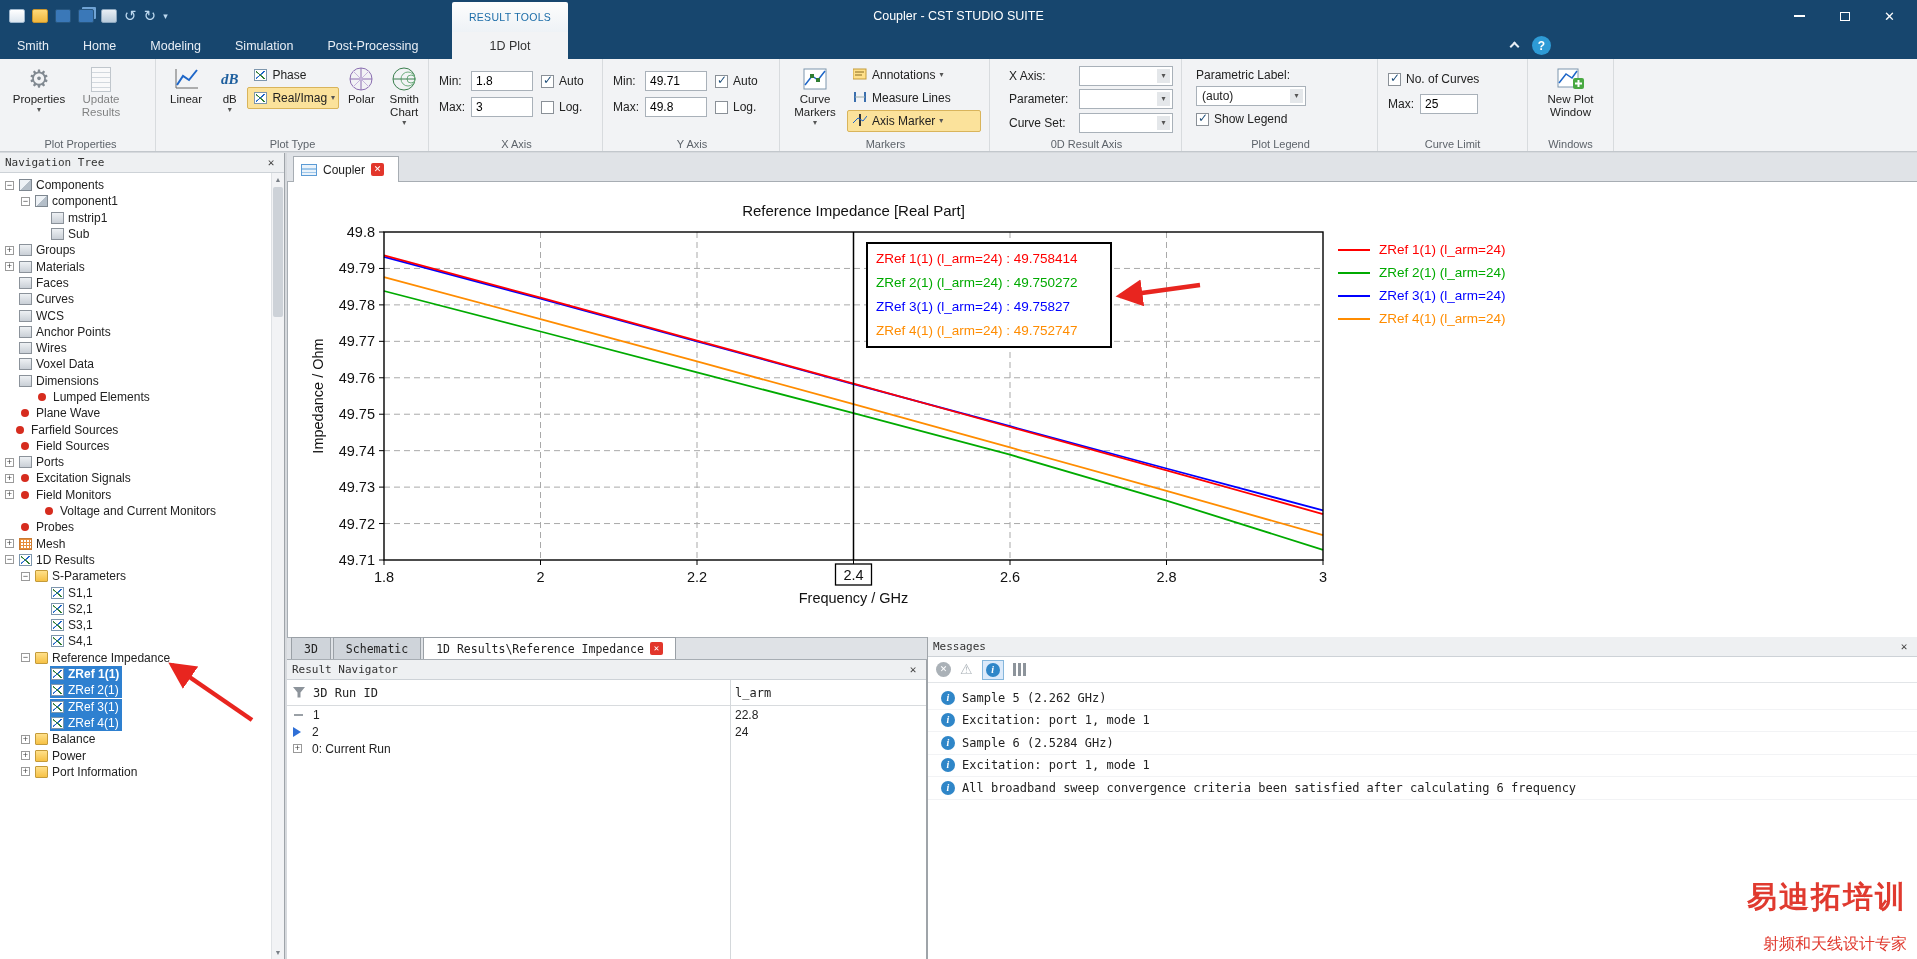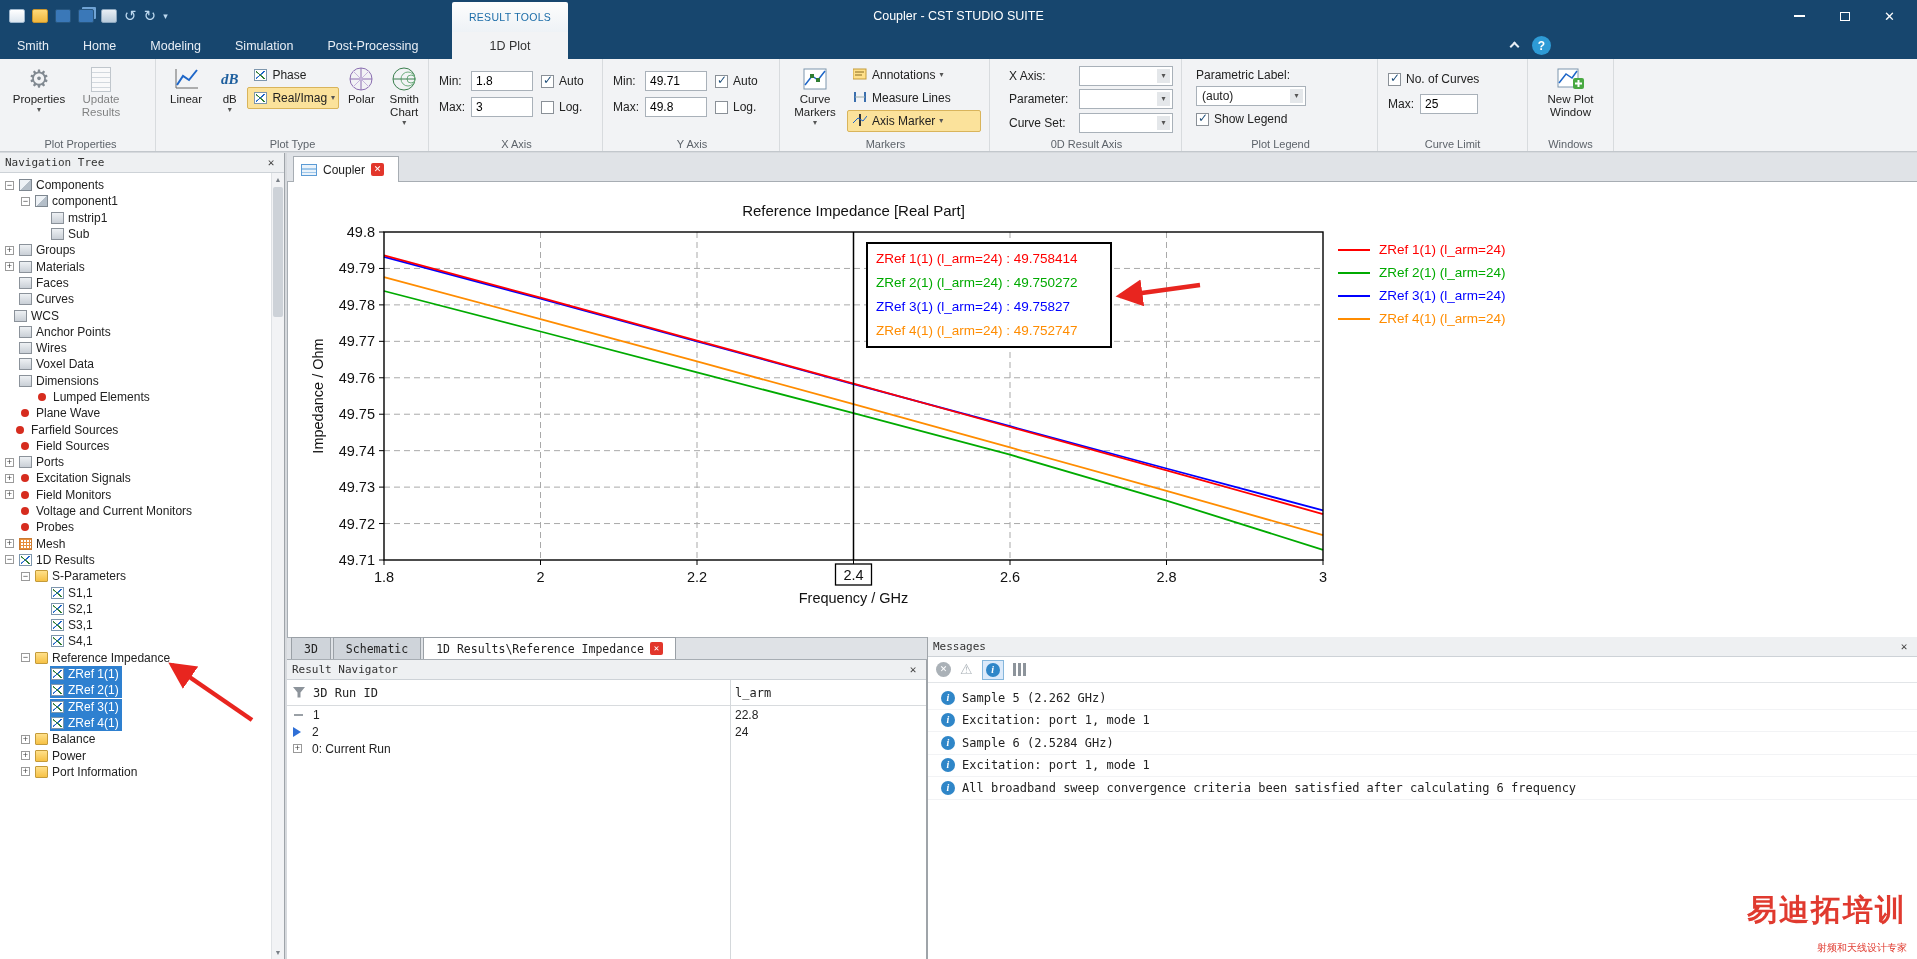--- a/index.html
+++ b/index.html
@@ -118,21 +118,21 @@
 .mt-err{width:15px;height:15px;border-radius:50%;background:#aab1b7;color:#fff;font-size:9px;line-height:15px;text-align:center}
 .mt-warn{color:#aab1b7;font-size:14px;line-height:15px}
 .mt-active{border:1px solid #86b7dc;background:#dceafa;padding:2px 3px;display:flex}
 .minfo{width:14px;height:14px;border-radius:50%;background:#2f86c8;color:#fff;font-size:10px;font-weight:bold;font-style:italic;line-height:14px;text-align:center;font-family:"Liberation Serif",serif;flex:none}
 .mt-cols{width:14px;height:13px;background:repeating-linear-gradient(90deg,#8d949b 0 3px,transparent 3px 5px)}
 #msg-list{position:absolute;left:0;top:50px;right:0;bottom:0;overflow:hidden}
 .mrow{height:22.5px;display:flex;align-items:center;gap:7px;padding-left:13px;font-family:"DejaVu Sans Mono",monospace;font-size:12px;color:#222;white-space:nowrap;border-bottom:1px solid #f2f3f5}
 
 #watermark{position:absolute;right:10px;bottom:4px;text-align:right;z-index:60}
 #wm-title{font-size:30px;font-weight:bold;color:#e03a2f;text-shadow:1px 1px 0 #fff,-1px -1px 0 #fff;letter-spacing:2px;font-family:"Liberation Serif","DejaVu Serif",serif}
-#wm-sub{font-size:10px;color:#e03a2f;margin-top:10px}
+#wm-sub{font-size:16px;color:#e03a2f;margin-top:16px}
 #arrows{position:absolute;left:0;top:0;width:1917px;height:959px;pointer-events:none;z-index:50}
 </style>
 </head>
 <body>
 
 <div id="titlebar" class="abs">
   <div class="qat">
     <span class="qicon qi-page"></span>
     <span class="qicon qi-folder"></span>
     <span class="qicon qi-save"></span>
@@ -472,21 +472,21 @@
           <span class="tlabel">Faces</span>
         </span>
       </div>
       <div class="trow" style="padding-left: 5px;">
         <span class="exp hid">+</span>
         <span class="selwrap">
           <span class="ic ic-box"></span>
           <span class="tlabel">Curves</span>
         </span>
       </div>
-      <div class="trow" style="">
+      <div class="trow" style="padding-left: 5px;">
         <span class="exp hid">+</span>
         <span class="selwrap">
           <span class="ic ic-box"></span>
           <span class="tlabel">WCS</span>
         </span>
       </div>
       <div class="trow" style="padding-left: 5px;">
         <span class="exp hid">+</span>
         <span class="selwrap">
           <span class="ic ic-box"></span>
@@ -556,21 +556,21 @@
           <span class="tlabel">Excitation Signals</span>
         </span>
       </div>
       <div class="trow" style="padding-left: 5px;">
         <span class="exp">+</span>
         <span class="selwrap">
           <span class="ic ic-red"></span>
           <span class="tlabel">Field Monitors</span>
         </span>
       </div>
-      <div class="trow" style="padding-left: 5px;">
+      <div class="trow" style="padding-left: 5px; margin-left: 24px;">
         <span class="exp hid">+</span>
         <span class="selwrap">
           <span class="ic ic-red"></span>
           <span class="tlabel">Voltage and Current Monitors</span>
         </span>
       </div>
       <div class="trow" style="padding-left: 5px;">
         <span class="exp hid">+</span>
         <span class="selwrap">
           <span class="ic ic-red"></span>
@@ -626,21 +626,21 @@
           <span class="tlabel">S4,1</span>
         </span>
       </div>
       <div class="trow" style="padding-left: 21px;">
         <span class="exp">−</span>
         <span class="selwrap">
           <span class="ic ic-folder"></span>
           <span class="tlabel">Reference Impedance</span>
         </span>
       </div>
-      <div class="trow" style="padding-left: 37px;">
+      <div class="trow" style="padding-left: 37px; font-weight: bold;">
         <span class="exp hid">+</span>
         <span class="selwrap sel">
           <span class="ic ic-chart"></span>
           <span class="tlabel">ZRef 1(1)</span>
         </span>
       </div>
       <div class="trow" style="padding-left: 37px;">
         <span class="exp hid">+</span>
         <span class="selwrap sel">
           <span class="ic ic-chart"></span>

